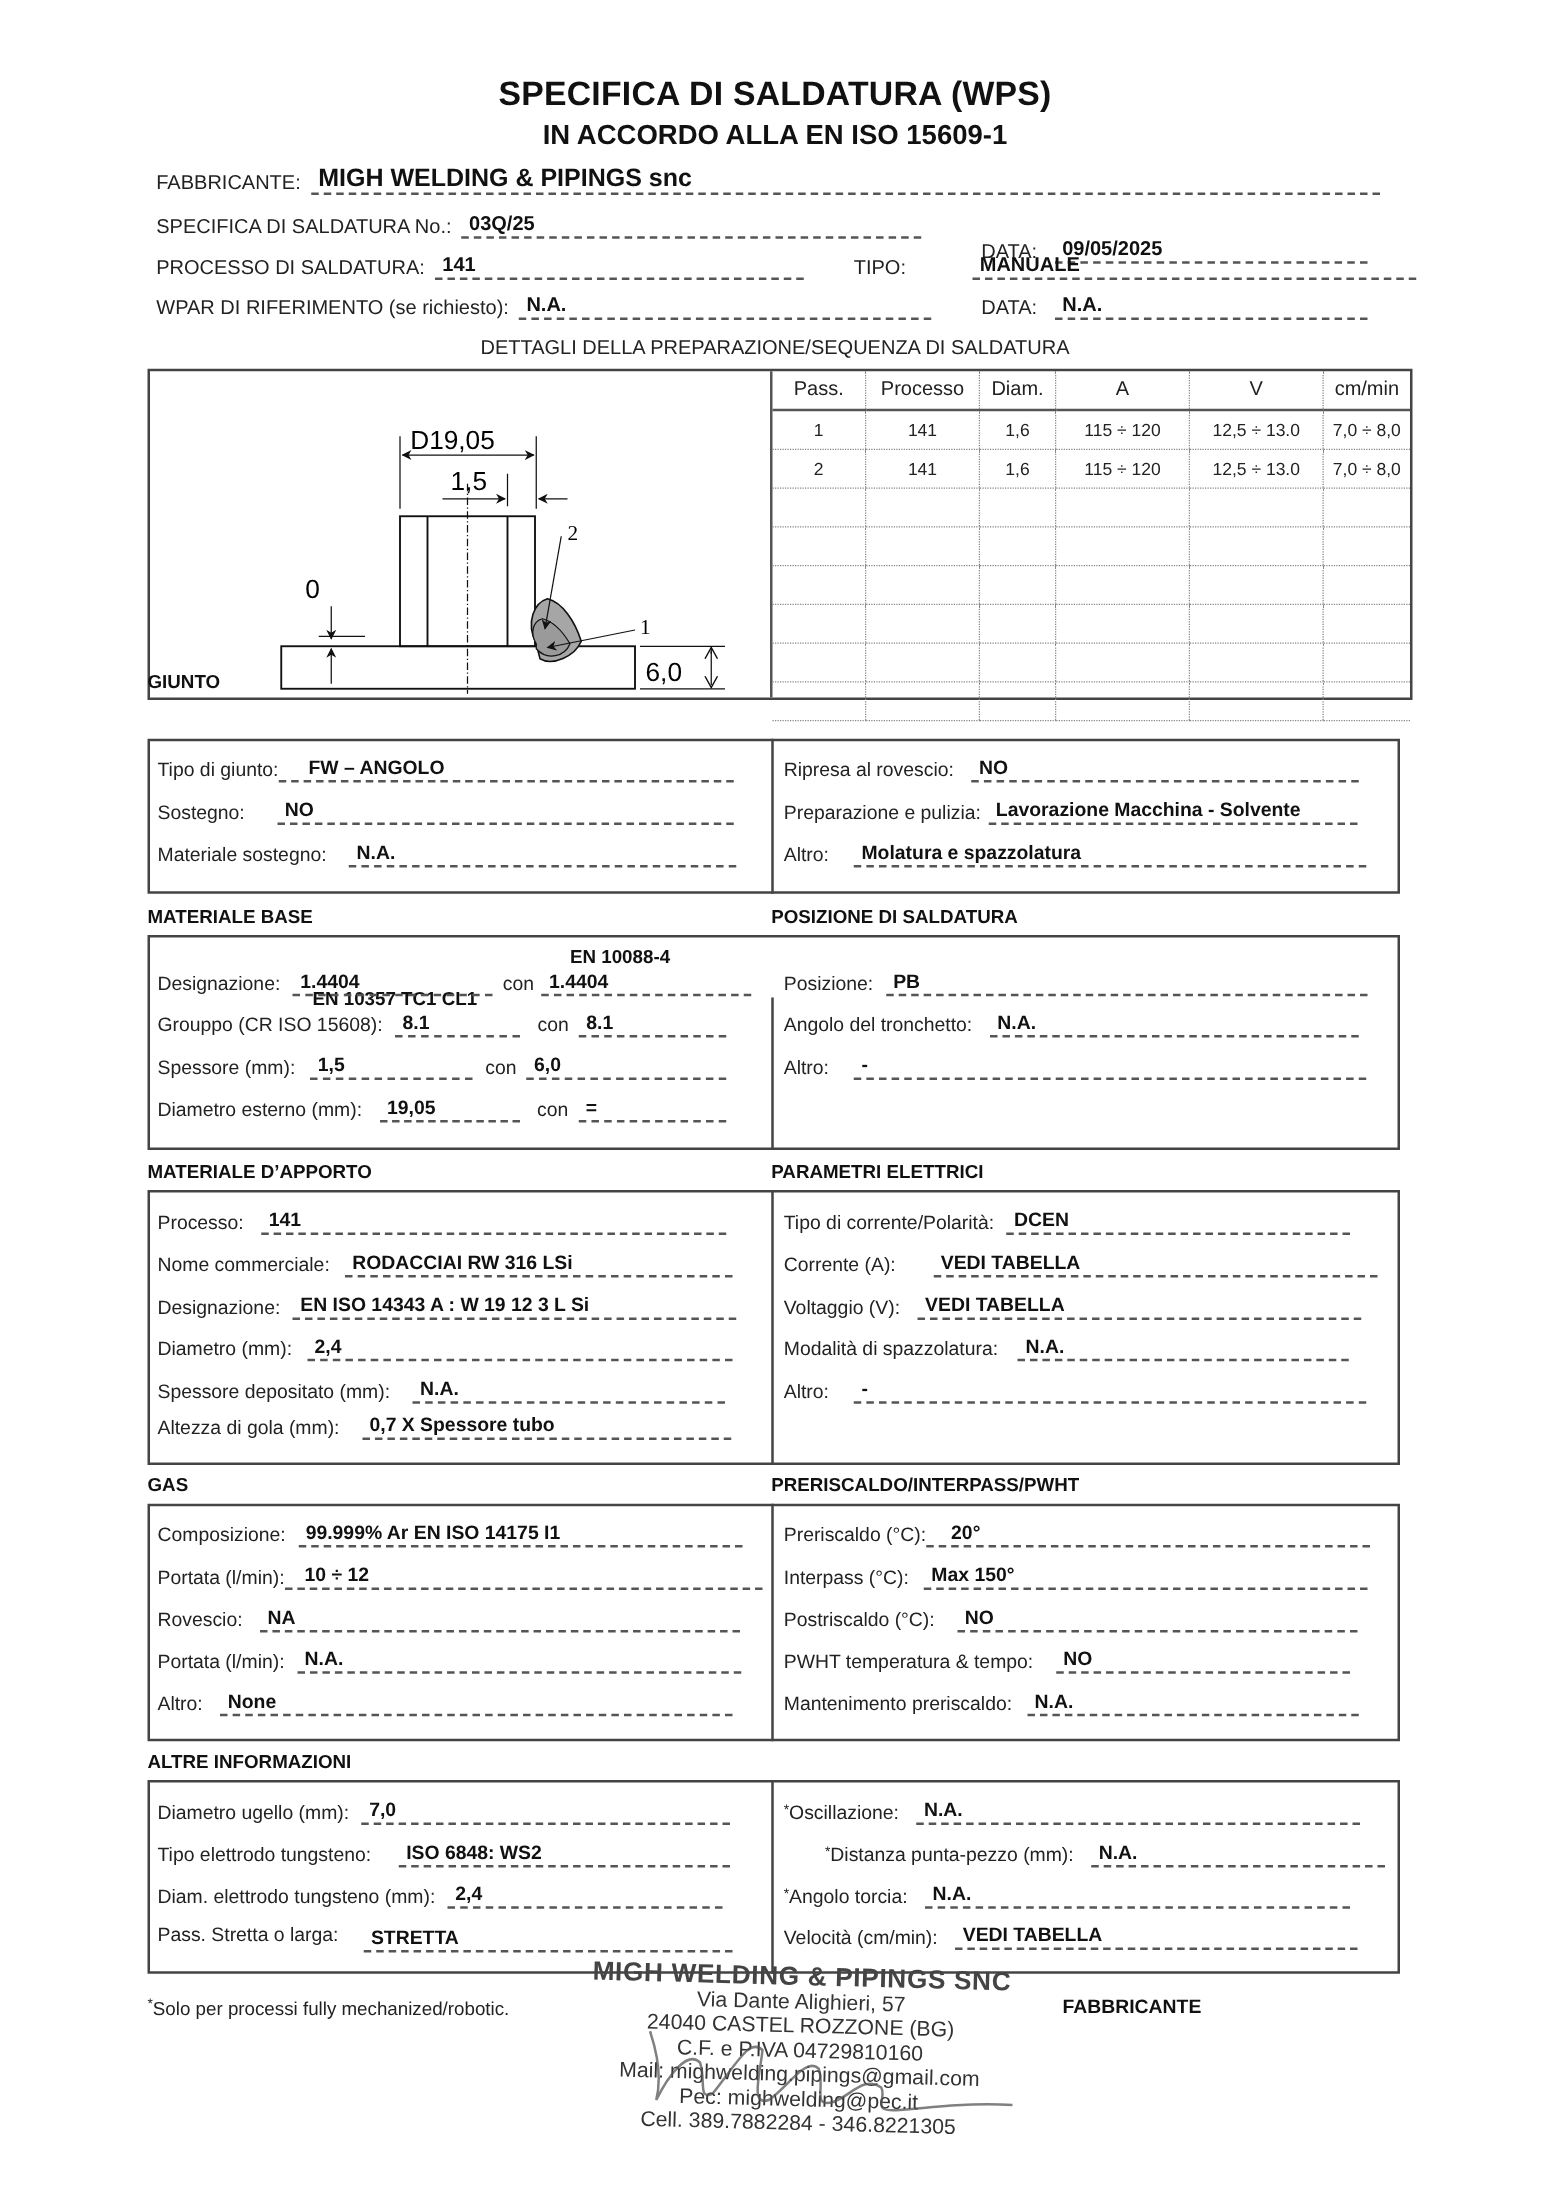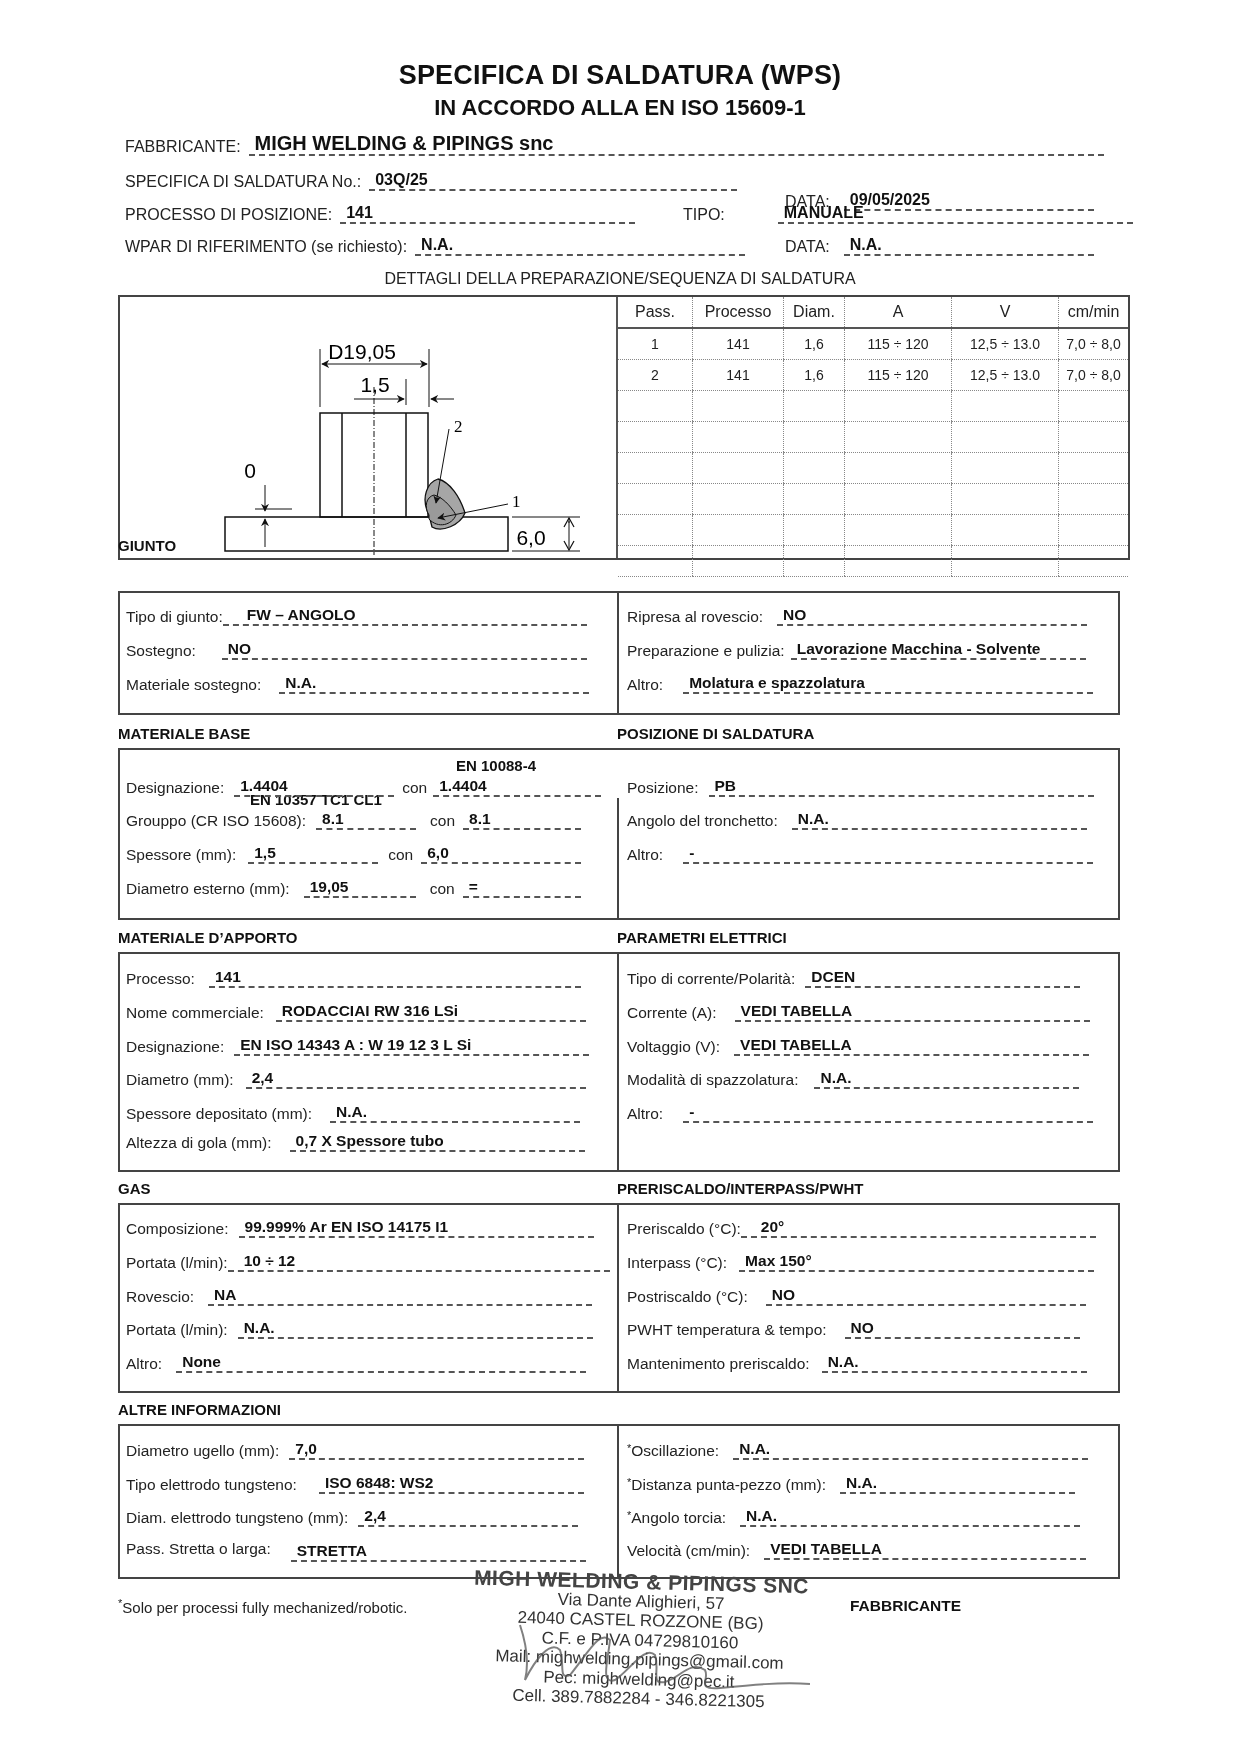--- a/index.html
+++ b/index.html
@@ -53,21 +53,21 @@
       <span class="v">03Q/25</span>
     </span>
 </div>
 <div class="hrow" style="left:785px; top:170px;">
   <span class="lbl">DATA:</span>
   <span class="fill" style="width:250px; margin-left:14px;margin-top:20px;">
       <span class="v">09/05/2025</span>
     </span>
 </div>
 <div class="hrow" style="left:125px; top:203px;">
-  <span class="lbl">PROCESSO DI POSIZIONE:</span>
+  <span class="lbl">PROCESSO DI SALDATURA:</span>
   <span class="fill" style="width:295px;">
       <span class="v">141</span>
     </span>
 </div>
 <div class="hrow" style="left:683px; top:203px;gap:29px;">
   <span class="lbl">TIPO:</span>
   <span class="fill" style="width:355px; margin-left:24px;">
       <span class="v">MANUALE</span>
     </span>
 </div>
@@ -356,21 +356,21 @@
   <span class="fill" style="width:295px; margin-left:18px;">
       <span class="v">0,7 X Spessore tubo</span>
     </span>
 </div>
 <div class="frow" style="left:627px; top:968px;">
   <span class="lbl">Tipo di corrente/Polarità:</span>
   <span class="fill" style="width:275px; margin-left:10px;">
       <span class="v">DCEN</span>
     </span>
 </div>
-<div class="frow" style="left:627px; top:1002px;">
+<div class="frow" style="left:627px; top:1002px;gap:12px;">
   <span class="lbl">Corrente (A):</span>
   <span class="fill" style="width:355px; margin-left:18px;">
       <span class="v">VEDI TABELLA</span>
     </span>
 </div>
 <div class="frow" style="left:627px; top:1036px;">
   <span class="lbl">Voltaggio (V):</span>
   <span class="fill" style="width:355px; margin-left:14px;">
       <span class="v">VEDI TABELLA</span>
     </span>
@@ -479,21 +479,21 @@
   <span class="fill" style="width:295px; margin-left:20px; top:4px;">
       <span class="v">STRETTA</span>
     </span>
 </div>
 <div class="frow" style="left:627px; top:1440px;">
   <span class="lbl"><sup>*</sup><span>Oscillazione:</span></span>
   <span class="fill" style="width:355px; margin-left:14px;">
       <span class="v">N.A.</span>
     </span>
 </div>
-<div class="frow" style="left:627px; top:1474px;">
+<div class="frow" style="left:660px; top:1474px;">
   <span class="lbl"><sup>*</sup><span>Distanza punta-pezzo (mm):</span></span>
   <span class="fill" style="width:235px; margin-left:14px;">
       <span class="v">N.A.</span>
     </span>
 </div>
 <div class="frow" style="left:627px; top:1507px;">
   <span class="lbl"><sup>*</sup><span>Angolo torcia:</span></span>
   <span class="fill" style="width:340px; margin-left:14px;">
       <span class="v">N.A.</span>
     </span>

